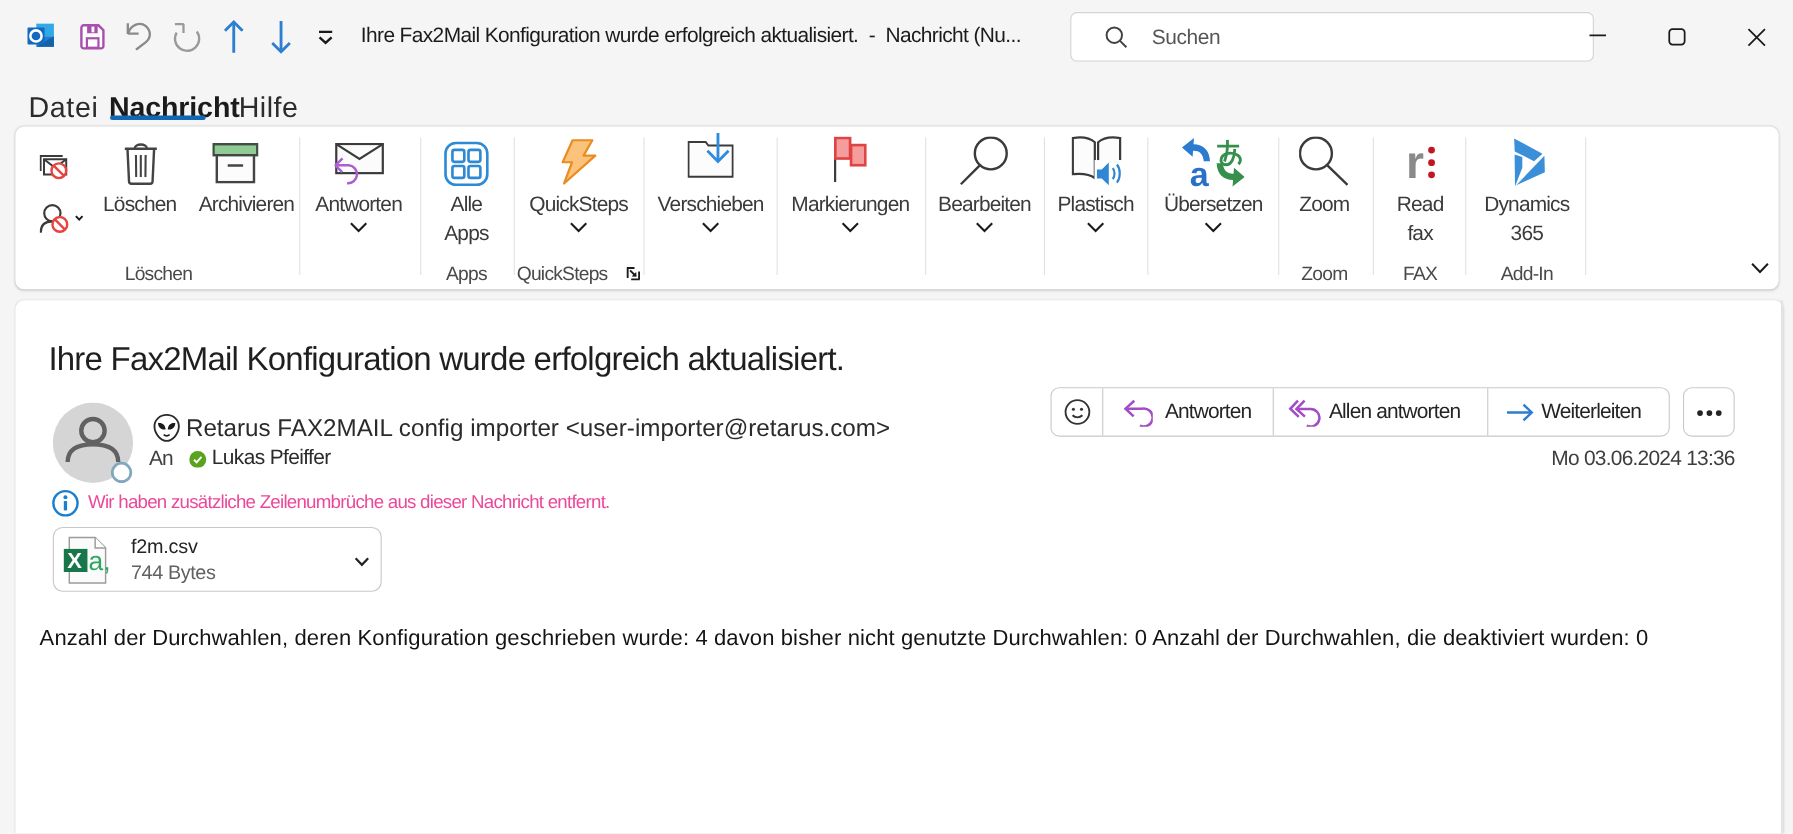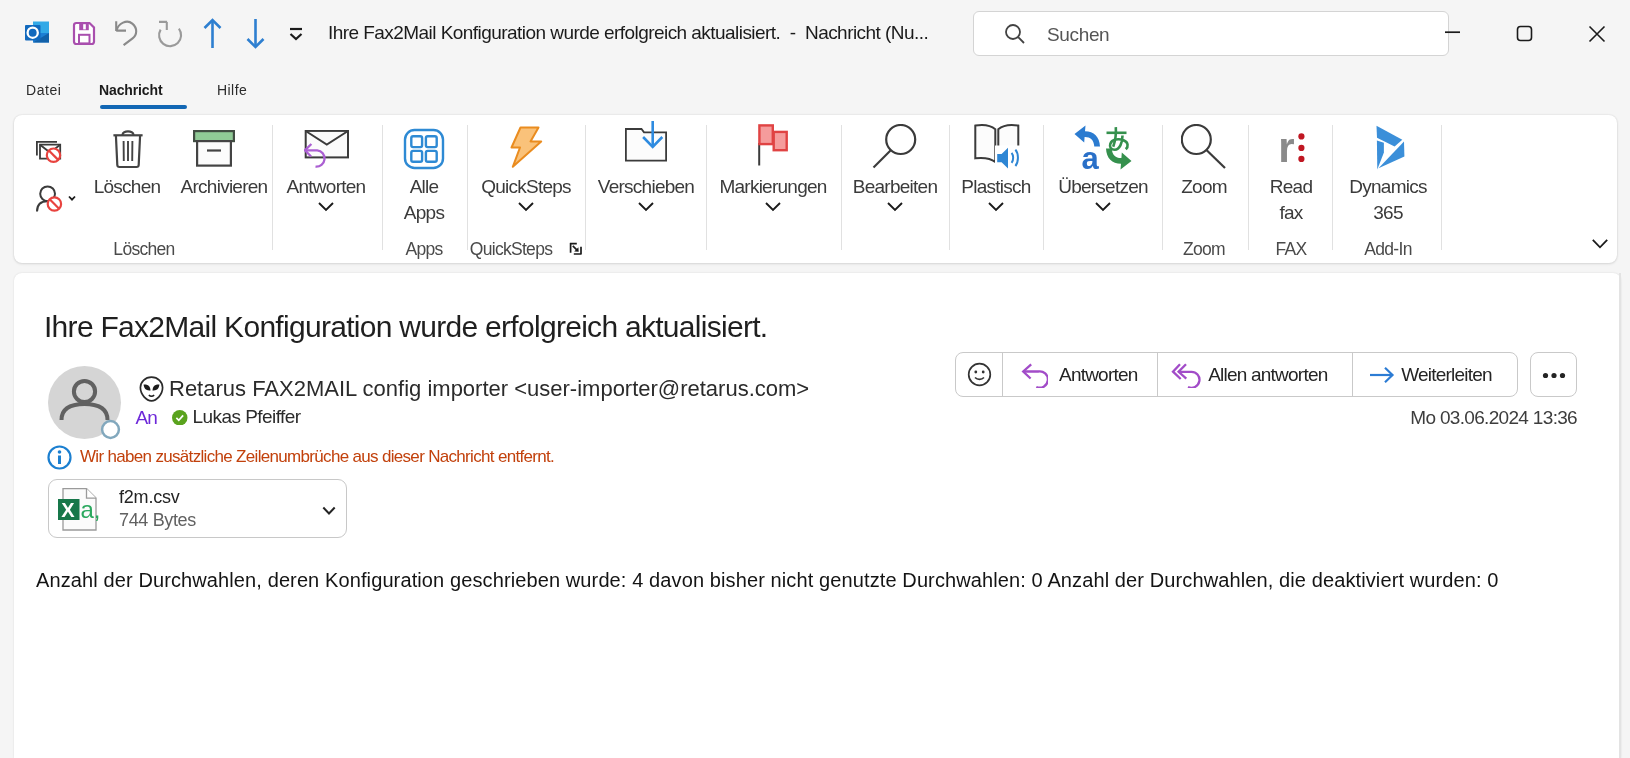--- a/index.html
+++ b/index.html
@@ -7,38 +7,38 @@
   body { background:#f5f5f5; font-family:"Liberation Sans",sans-serif; position:relative; color:#242424; }
   .abs { position:absolute; }
   svg { display:block; }
 
   
   #wintitle { position:absolute; left:328px; top:22px; font-size:19px; color:#1b1b1b; letter-spacing:-0.55px; white-space:nowrap; }
   #search { position:absolute; left:973px; top:11px; width:476px; height:45px; background:#ffffff; border:1px solid #d4d4d4; border-radius:6px; }
   #search span { position:absolute; left:73px; top:12px; font-size:19px; color:#555; letter-spacing:-0.35px; }
 
   
-  .tab { position:absolute; font-size:14px; color:#2b2b2b; white-space:nowrap; }
+  .tab { position:absolute; font-size:26px; color:#2b2b2b; white-space:nowrap; }
 
   
   #ribbon { position:absolute; left:14px; top:115px; width:1603px; height:148px; background:#ffffff; border-radius:8px; box-shadow:0 0 2px rgba(0,0,0,0.12), 0 1px 3px rgba(0,0,0,0.10); }
   .rsep { position:absolute; top:10px; height:125px; width:1px; background:#e1e1e1; }
   .rlabel { position:absolute; top:61px; font-size:19px; color:#3b3b3b; white-space:nowrap; transform:translateX(-50%); letter-spacing:-0.75px; }
   .rlabel2 { position:absolute; top:87px; font-size:19px; color:#3b3b3b; white-space:nowrap; transform:translateX(-50%); letter-spacing:-0.75px; }
   .rgroup { position:absolute; top:123.5px; font-size:17.5px; color:#4a4a4a; white-space:nowrap; transform:translateX(-50%); letter-spacing:-0.7px; }
   .ricon { position:absolute; transform:translateX(-50%); }
   .rchev { position:absolute; transform:translateX(-50%); top:85px; }
 
   
   #msg { position:absolute; left:14px; top:273px; width:1607px; height:485px; background:#ffffff; border-radius:8px 8px 0 0; box-shadow:0 0 2px rgba(0,0,0,0.12); }
   #subject { position:absolute; left:30px; top:37px; font-size:30px; font-weight:400; color:#1f1f1f; letter-spacing:-0.71px; white-space:nowrap; }
   #sender { position:absolute; left:155px; top:103px; font-size:22px; color:#2b2b2b; letter-spacing:0px; white-space:nowrap; }
-  #anrow { position:absolute; left:121.5px; top:133.6px; font-size:19px; color:#6d28d9; letter-spacing:-1px; }
+  #anrow { position:absolute; left:121.5px; top:133.6px; font-size:19px; color:#404040; letter-spacing:-1px; }
   #anname { position:absolute; left:178.5px; top:132.9px; font-size:19px; color:#2b2b2b; letter-spacing:-0.55px; }
-  #inforow { position:absolute; left:66px; top:173.5px; font-size:17px; color:#c2410c; letter-spacing:-0.68px; }
+  #inforow { position:absolute; left:66px; top:173.5px; font-size:17px; color:#ec4899; letter-spacing:-0.68px; }
   #attach { position:absolute; left:34px; top:206px; width:299px; height:59px; border:1px solid #c8c8c8; border-radius:9px; background:#fff; }
   #fname { position:absolute; left:70px; top:6.5px; font-size:18px; color:#242424; letter-spacing:-0.2px; }
   #fsize { position:absolute; left:70px; top:29.5px; font-size:18px; color:#616161; letter-spacing:-0.35px; }
   #bodytext { position:absolute; left:22px; top:296px; font-size:20px; color:#141414; letter-spacing:0.11px; white-space:nowrap; }
   #btngroup { position:absolute; left:941px; top:79px; height:45px; border:1px solid #c9c9c9; border-radius:8px; background:#fff; display:flex; align-items:stretch; }
   .bseg { display:flex; align-items:center; border-right:1px solid #c9c9c9; font-size:19px; color:#242424; letter-spacing:-0.78px; }
   .bseg:last-child { border-right:none; }
   #more { position:absolute; left:1516px; top:79px; width:47px; height:45px; border:1px solid #c9c9c9; border-radius:8px; background:#fff; }
   #date { position:absolute; right:44px; top:134.2px; font-size:19px; color:#3d3d3d; white-space:nowrap; letter-spacing:-0.68px; }
   #rightline { position:absolute; left:1605px; top:0; width:1.5px; height:485px; background:#e3e3e3; }

